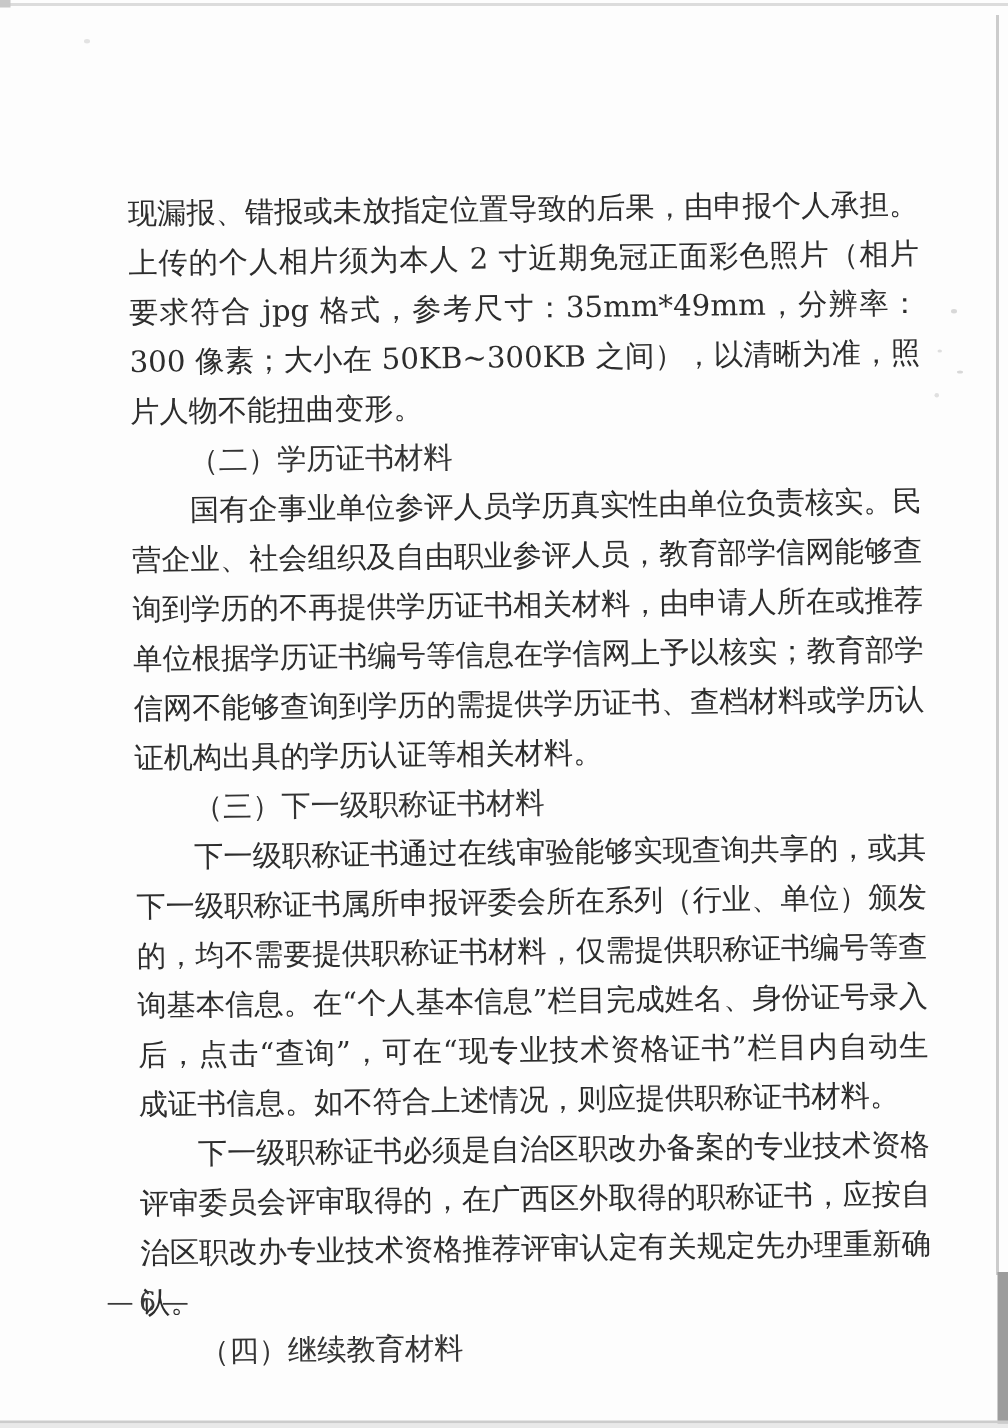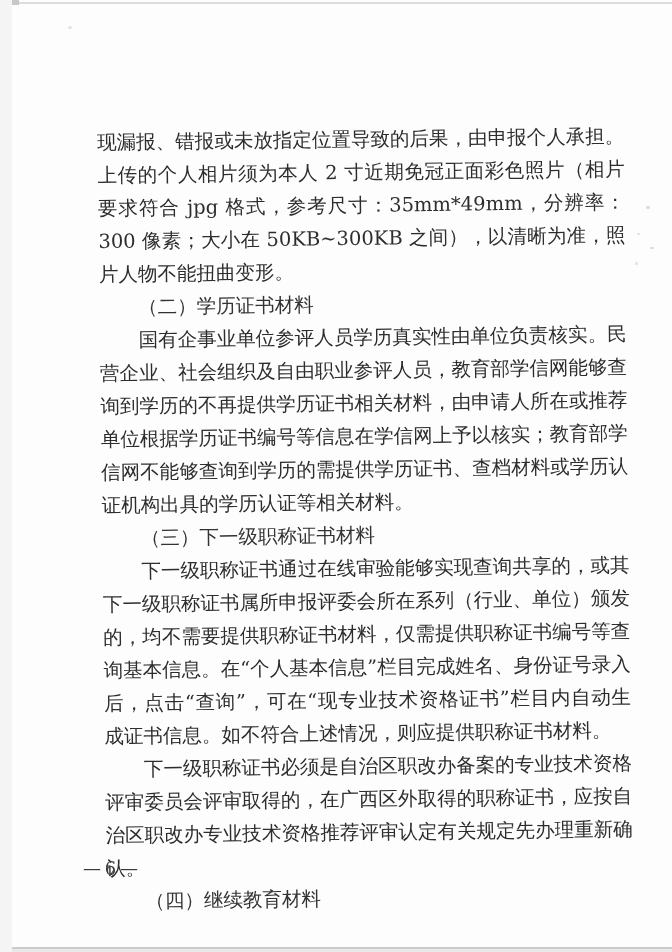--- a/index.html
+++ b/index.html
@@ -10,21 +10,20 @@
     width: 672px;
     height: 952px;
     overflow: hidden;
     background: #f4f4f4;
     font-family: "DejaVu Serif", "Liberation Serif", serif;
   }
   .page {
     position: absolute;
     inset: 0;
     background: #fdfdfd;
-    margin-left: 12px;
   }
   
   .doc {
     position: absolute;
     left: 85px;
     top: 126px;
     width: 527px;
     transform: rotate(-0.7deg);
     transform-origin: 0 0;
     color: #2d2d2d;

